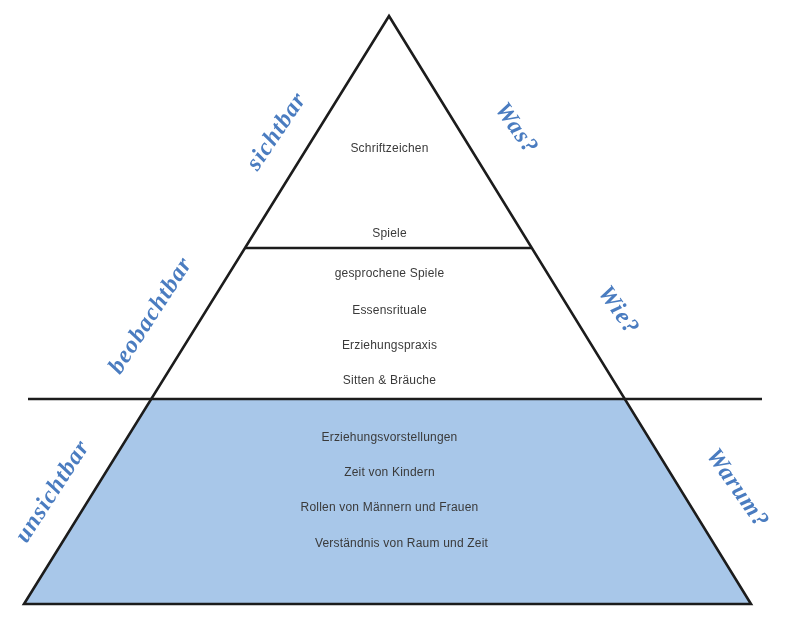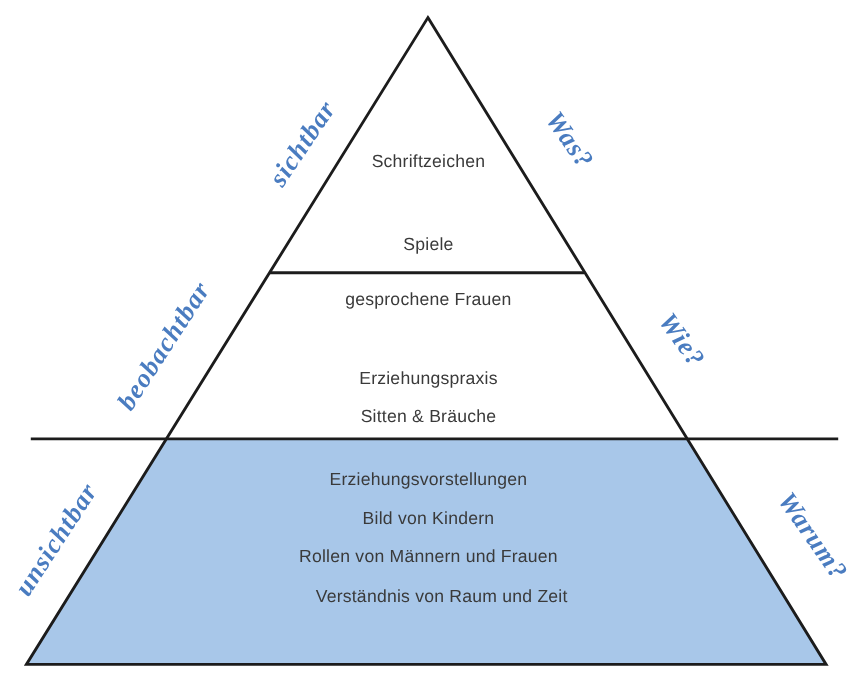--- a/index.html
+++ b/index.html
@@ -3,29 +3,29 @@
 <meta charset="utf-8">
 <style>
   html, body { margin:0; padding:0; background:#ffffff; }
   .stage {
     position:relative; width:785px; height:632px; background:#ffffff;
     overflow:hidden; font-family:"Liberation Sans", sans-serif;
   }
   .shapes { position:absolute; left:0; top:0; width:785px; height:632px; }
   .item {
     position:absolute; left:0; width:779px; text-align:center;
-    font-size:16px; line-height:20px; color:#3a3a3a; letter-spacing:0.2px;
+    font-size:12px; line-height:20px; color:#3a3a3a; letter-spacing:0.2px;
   }
   .script {
     position:absolute; white-space:nowrap;
     font-family:"Liberation Serif", serif; font-style:italic; font-weight:bold;
     color:#4a7cc0; font-size:24px; letter-spacing:1px;
   }
   
-  .i-0-0 { top:138px; } .i-0-1 { top:175px; } .i-0-2 { top:213px; }
+  .i-0-0 { top:138px; } .i-0-1 { top:175px; } .i-0-2 { top:223px; }
   .i-1-0 { top:263px; } .i-1-1 { top:300px; } .i-1-2 { top:335px;text-align:center; } .i-1-3 { top:370px; }
   .i-2-0 { top:427px; } .i-2-1 { top:462px; } .i-2-2 { top:497px; } .i-2-3 { top:533px;margin-left:12px; } .i-2-4 { top:569px; }
   
   .lab-sichtbar    { left:276px; top:131px; transform:translate(-50%,-50%) rotate(-56deg); }
   .lab-beobachtbar { left:150px; top:315px; transform:translate(-50%,-50%) rotate(-57deg); }
   .lab-unsichtbar  { left:52px;  top:491px; transform:translate(-50%,-50%) rotate(-57deg); }
   .lab-was   { left:517px; top:128px; transform:translate(-50%,-50%) rotate(55deg); }
   .lab-wie   { left:619px; top:310px; transform:translate(-50%,-50%) rotate(55deg); }
   .lab-warum { left:738px; top:488px; transform:translate(-50%,-50%) rotate(55deg); }
 </style>
@@ -41,26 +41,27 @@
     <polygon points="389,16 751,604 24,604" fill="none" stroke="#1c1c1c" stroke-width="2.6" stroke-linejoin="miter"></polygon>
 
     <line x1="245" y1="248" x2="531" y2="248" stroke="#1c1c1c" stroke-width="2.6"></line>
 
     <line x1="28" y1="399" x2="762" y2="399" stroke="#1c1c1c" stroke-width="2.6"></line>
   </svg>
 
   <div class="item i-0-0">Schriftzeichen</div>
   <div class="item i-0-2">Spiele</div>
 
-  <div class="item i-1-0">gesprochene Frauen</div>
+  <div class="item i-1-0">gesprochene Spiele</div>
+  <div class="item i-1-1">Essensrituale</div>
   <div class="item i-1-2">Erziehungspraxis</div>
   <div class="item i-2-0">Erziehungsvorstellungen</div>
 
   <div class="item i-1-3">Sitten &amp; Bräuche</div>
-  <div class="item i-2-1">Bild von Kindern</div>
+  <div class="item i-2-1">Zeit von Kindern</div>
   <div class="item i-2-2">Rollen von Männern und Frauen</div>
   <div class="item i-2-3">Verständnis von Raum und Zeit</div>
 
   <div class="script lab-sichtbar">sichtbar</div>
   <div class="script lab-beobachtbar">beobachtbar</div>
   <div class="script lab-unsichtbar">unsichtbar</div>
 
   <div class="script lab-was">Was?</div>
   <div class="script lab-wie">Wie?</div>
   <div class="script lab-warum">Warum?</div>

